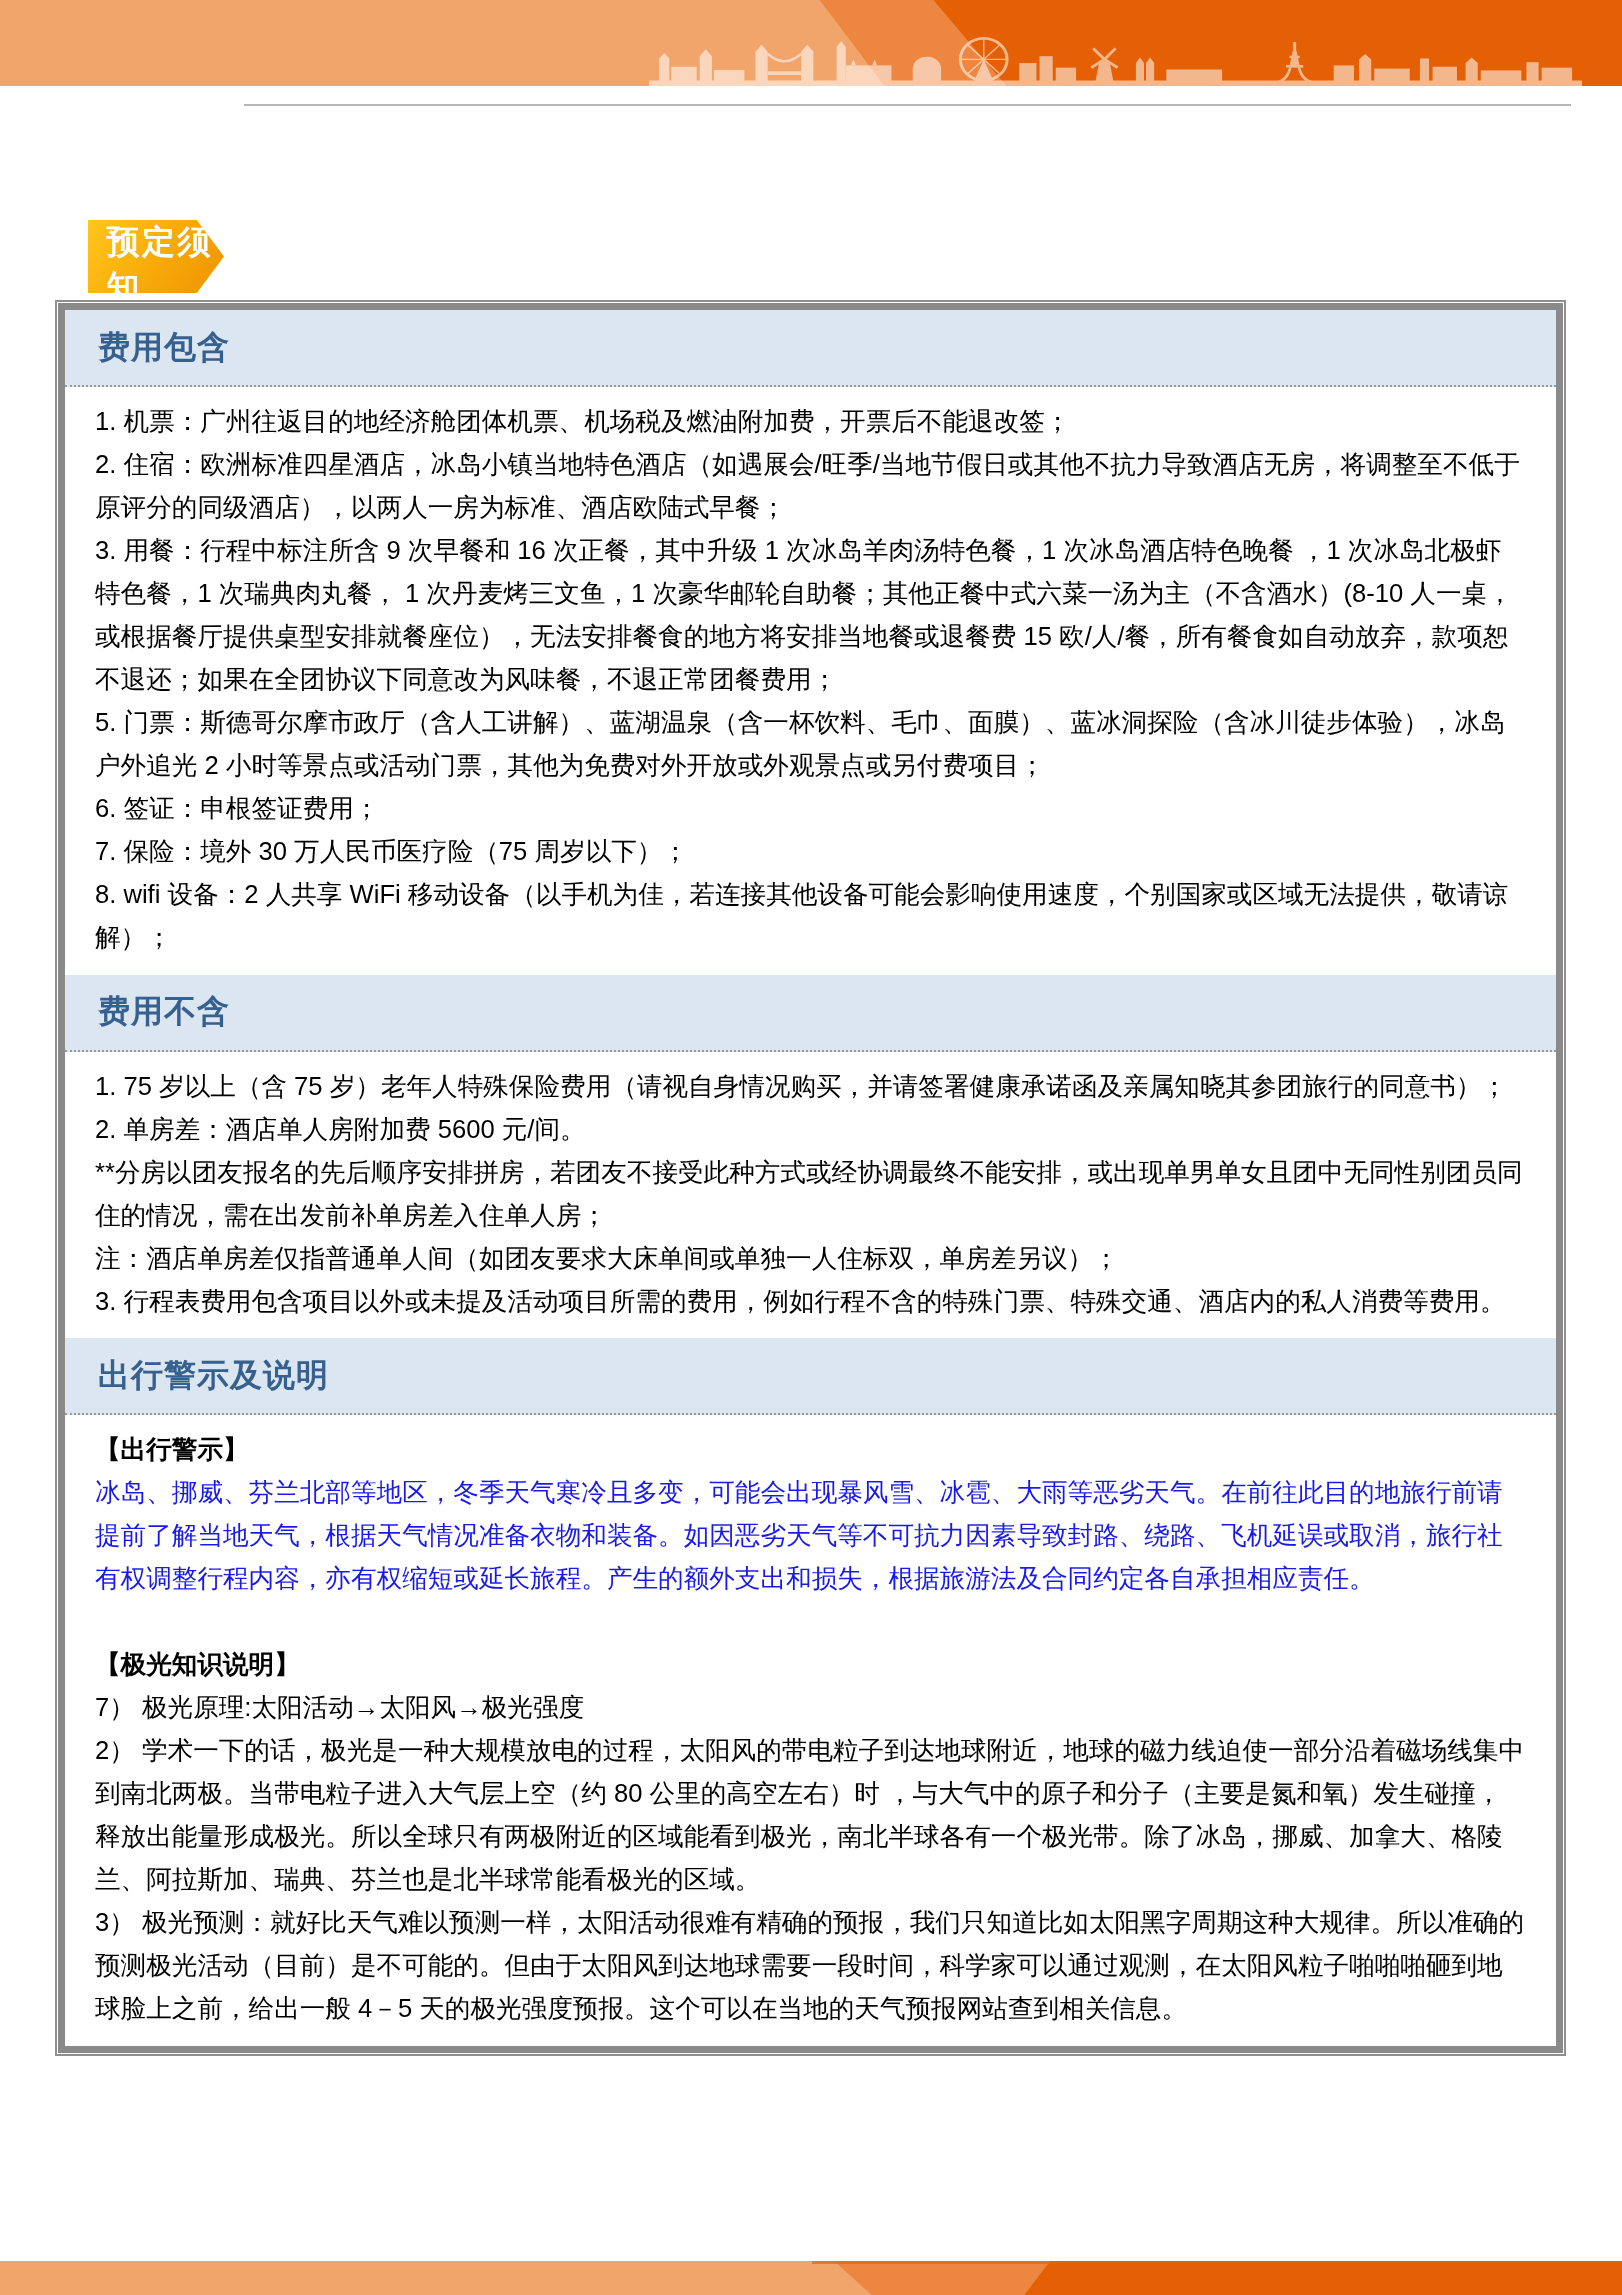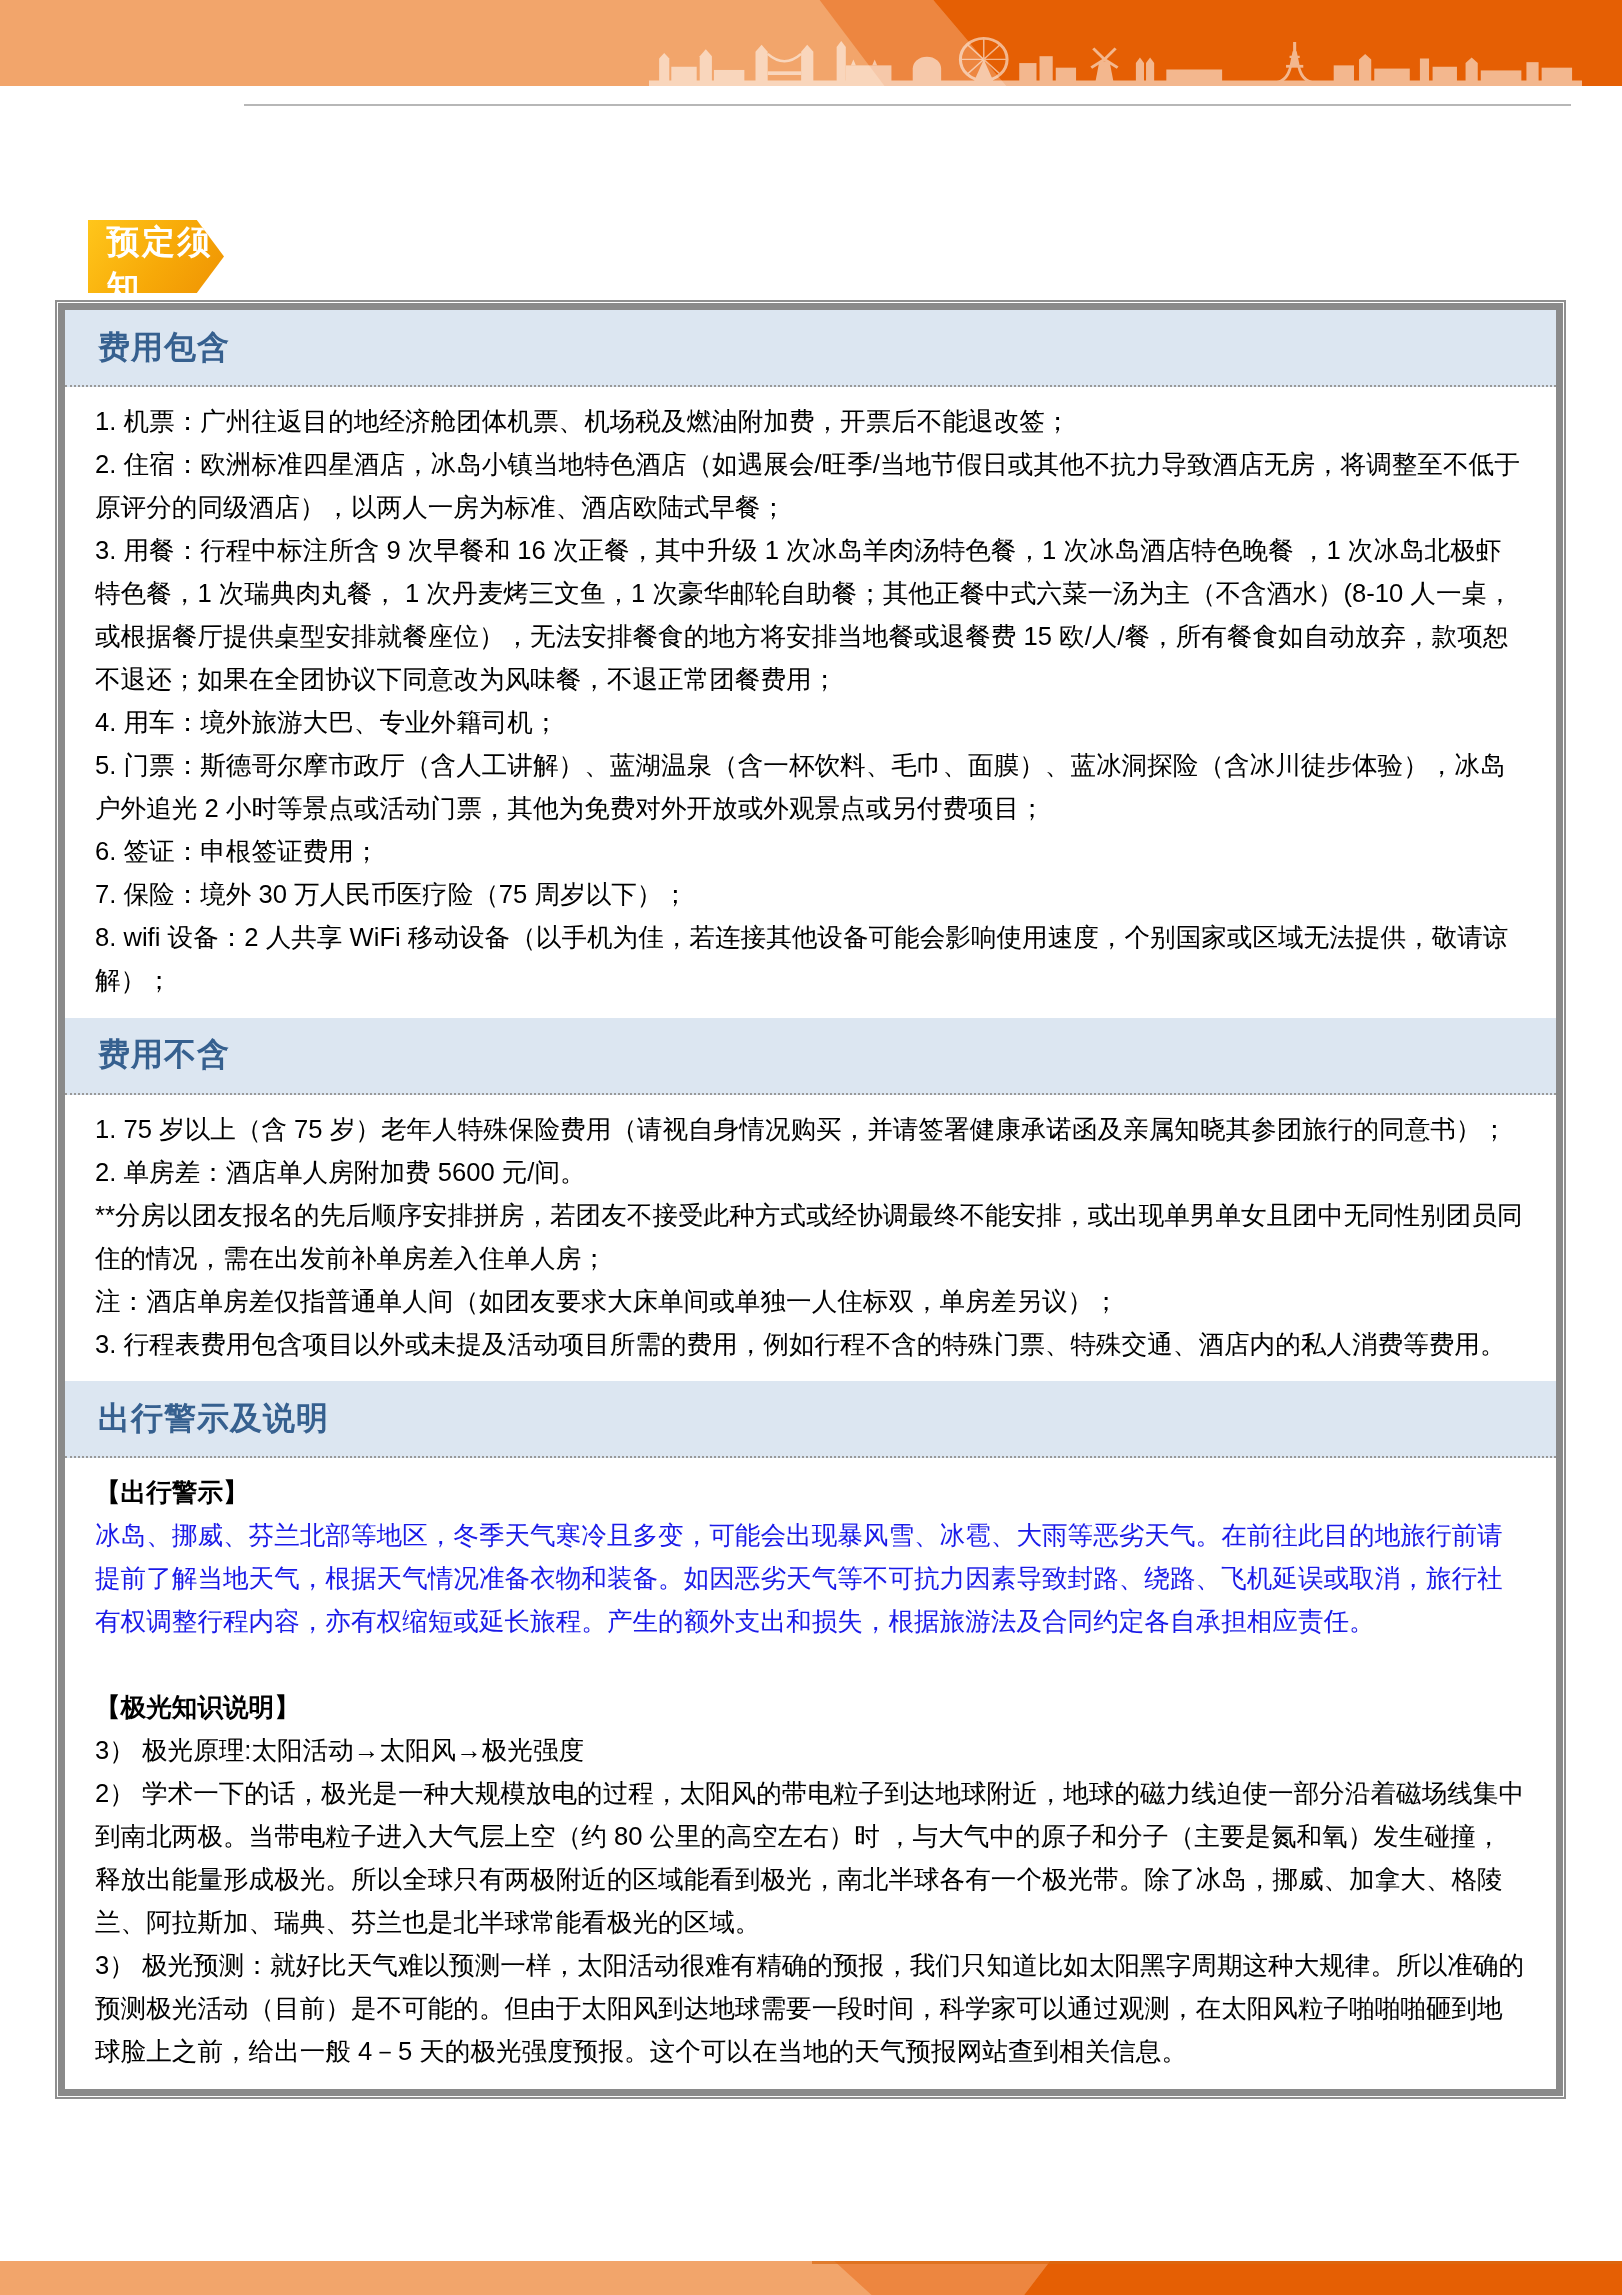--- a/index.html
+++ b/index.html
@@ -98,21 +98,20 @@
 
 <div class="mainbox">
     <section class="sec">
       <div class="band">
         <span>费用包含</span>
       </div>
       <div class="secbody">
         <p class="line normal">1. 机票：广州往返目的地经济舱团体机票、机场税及燃油附加费，开票后不能退改签；</p>
         <p class="line normal">2. 住宿：欧洲标准四星酒店，冰岛小镇当地特色酒店（如遇展会/旺季/当地节假日或其他不抗力导致酒店无房，将调整至不低于原评分的同级酒店），以两人一房为标准、酒店欧陆式早餐；</p>
         <p class="line normal">3. 用餐：行程中标注所含 9 次早餐和 16 次正餐，其中升级 1 次冰岛羊肉汤特色餐，1 次冰岛酒店特色晚餐 ，1 次冰岛北极虾特色餐，1 次瑞典肉丸餐， 1 次丹麦烤三文鱼，1 次豪华邮轮自助餐；其他正餐中式六菜一汤为主（不含酒水）(8-10 人一桌，或根据餐厅提供桌型安排就餐座位），无法安排餐食的地方将安排当地餐或退餐费 15 欧/人/餐，所有餐食如自动放弃，款项恕不退还；如果在全团协议下同意改为风味餐，不退正常团餐费用；</p>
-        <p class="line normal">4. 用车：境外旅游大巴、专业外籍司机；</p>
         <p class="line normal">5. 门票：斯德哥尔摩市政厅（含人工讲解）、蓝湖温泉（含一杯饮料、毛巾、面膜）、蓝冰洞探险（含冰川徒步体验），冰岛户外追光 2 小时等景点或活动门票，其他为免费对外开放或外观景点或另付费项目；</p>
         <p class="line normal">6. 签证：申根签证费用；</p>
         <p class="line normal">7. 保险：境外 30 万人民币医疗险（75 周岁以下）；</p>
         <p class="line normal">8. wifi 设备：2 人共享 WiFi 移动设备（以手机为佳，若连接其他设备可能会影响使用速度，个别国家或区域无法提供，敬请谅解）；</p>
       </div>
     </section>
     <section class="sec">
       <div class="band">
         <span>费用不含</span>
       </div>
@@ -125,21 +124,21 @@
       </div>
     </section>
     <section class="sec">
       <div class="band">
         <span>出行警示及说明</span>
       </div>
       <div class="secbody">
         <p class="line subhead">【出行警示】</p>
         <p class="line warning">冰岛、挪威、芬兰北部等地区，冬季天气寒冷且多变，可能会出现暴风雪、冰雹、大雨等恶劣天气。在前往此目的地旅行前请提前了解当地天气，根据天气情况准备衣物和装备。如因恶劣天气等不可抗力因素导致封路、绕路、飞机延误或取消，旅行社有权调整行程内容，亦有权缩短或延长旅程。产生的额外支出和损失，根据旅游法及合同约定各自承担相应责任。</p>
         <p class="line subhead gap-before">【极光知识说明】</p>
-        <p class="line normal">3） 极光原理:太阳活动→太阳风→极光强度</p>
+        <p class="line normal">7） 极光原理:太阳活动→太阳风→极光强度</p>
         <p class="line normal">2） 学术一下的话，极光是一种大规模放电的过程，太阳风的带电粒子到达地球附近，地球的磁力线迫使一部分沿着磁场线集中到南北两极。当带电粒子进入大气层上空（约 80 公里的高空左右）时 ，与大气中的原子和分子（主要是氮和氧）发生碰撞，释放出能量形成极光。所以全球只有两极附近的区域能看到极光，南北半球各有一个极光带。除了冰岛，挪威、加拿大、格陵兰、阿拉斯加、瑞典、芬兰也是北半球常能看极光的区域。</p>
         <p class="line normal">3） 极光预测：就好比天气难以预测一样，太阳活动很难有精确的预报，我们只知道比如太阳黑字周期这种大规律。所以准确的预测极光活动（目前）是不可能的。但由于太阳风到达地球需要一段时间，科学家可以通过观测，在太阳风粒子啪啪啪砸到地球脸上之前，给出一般 4－5 天的极光强度预报。这个可以在当地的天气预报网站查到相关信息。</p>
       </div>
     </section>
   </div>
 
 <div class="footer">
   <div class="wedge-mid"></div>
   <div class="wedge-dark"></div>
   <div class="footer-topline"></div>

